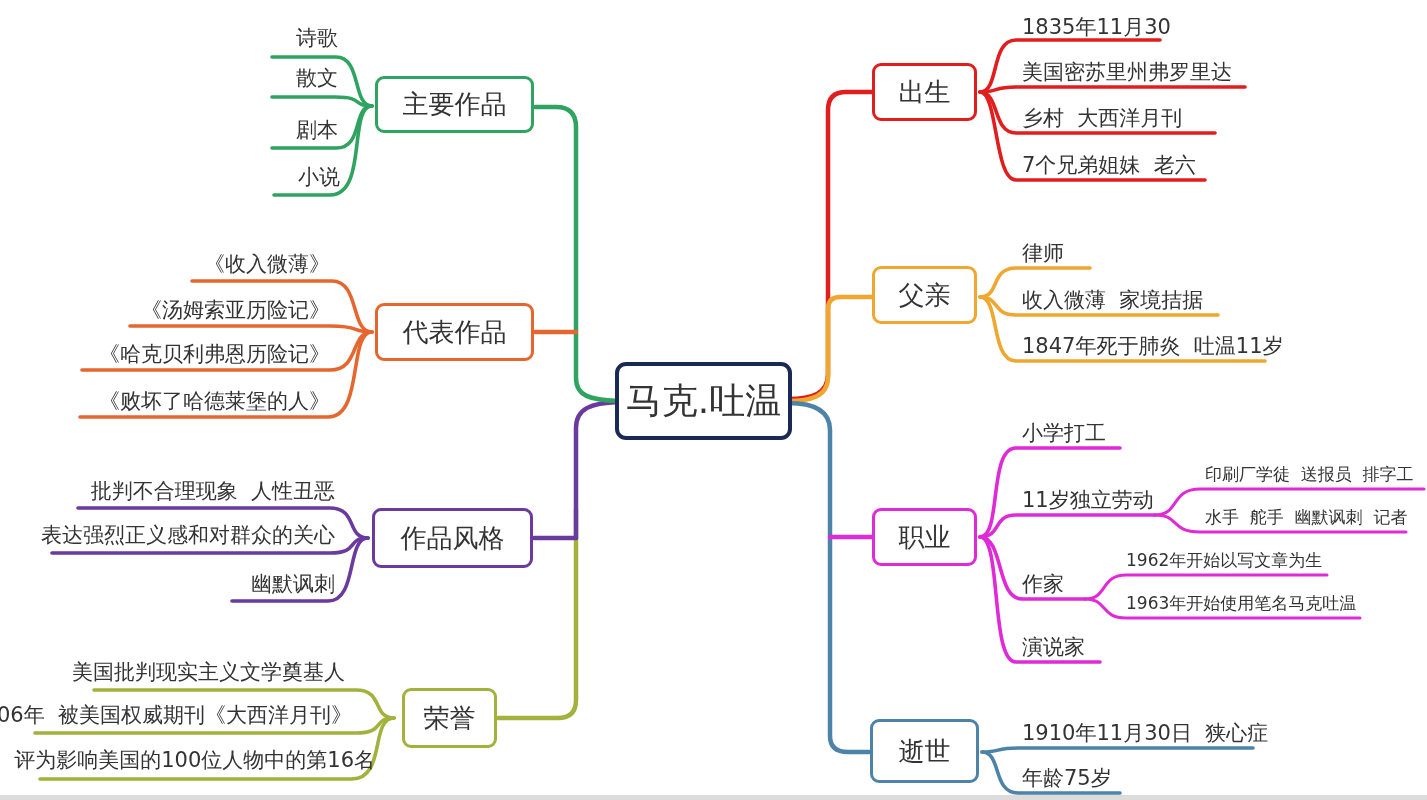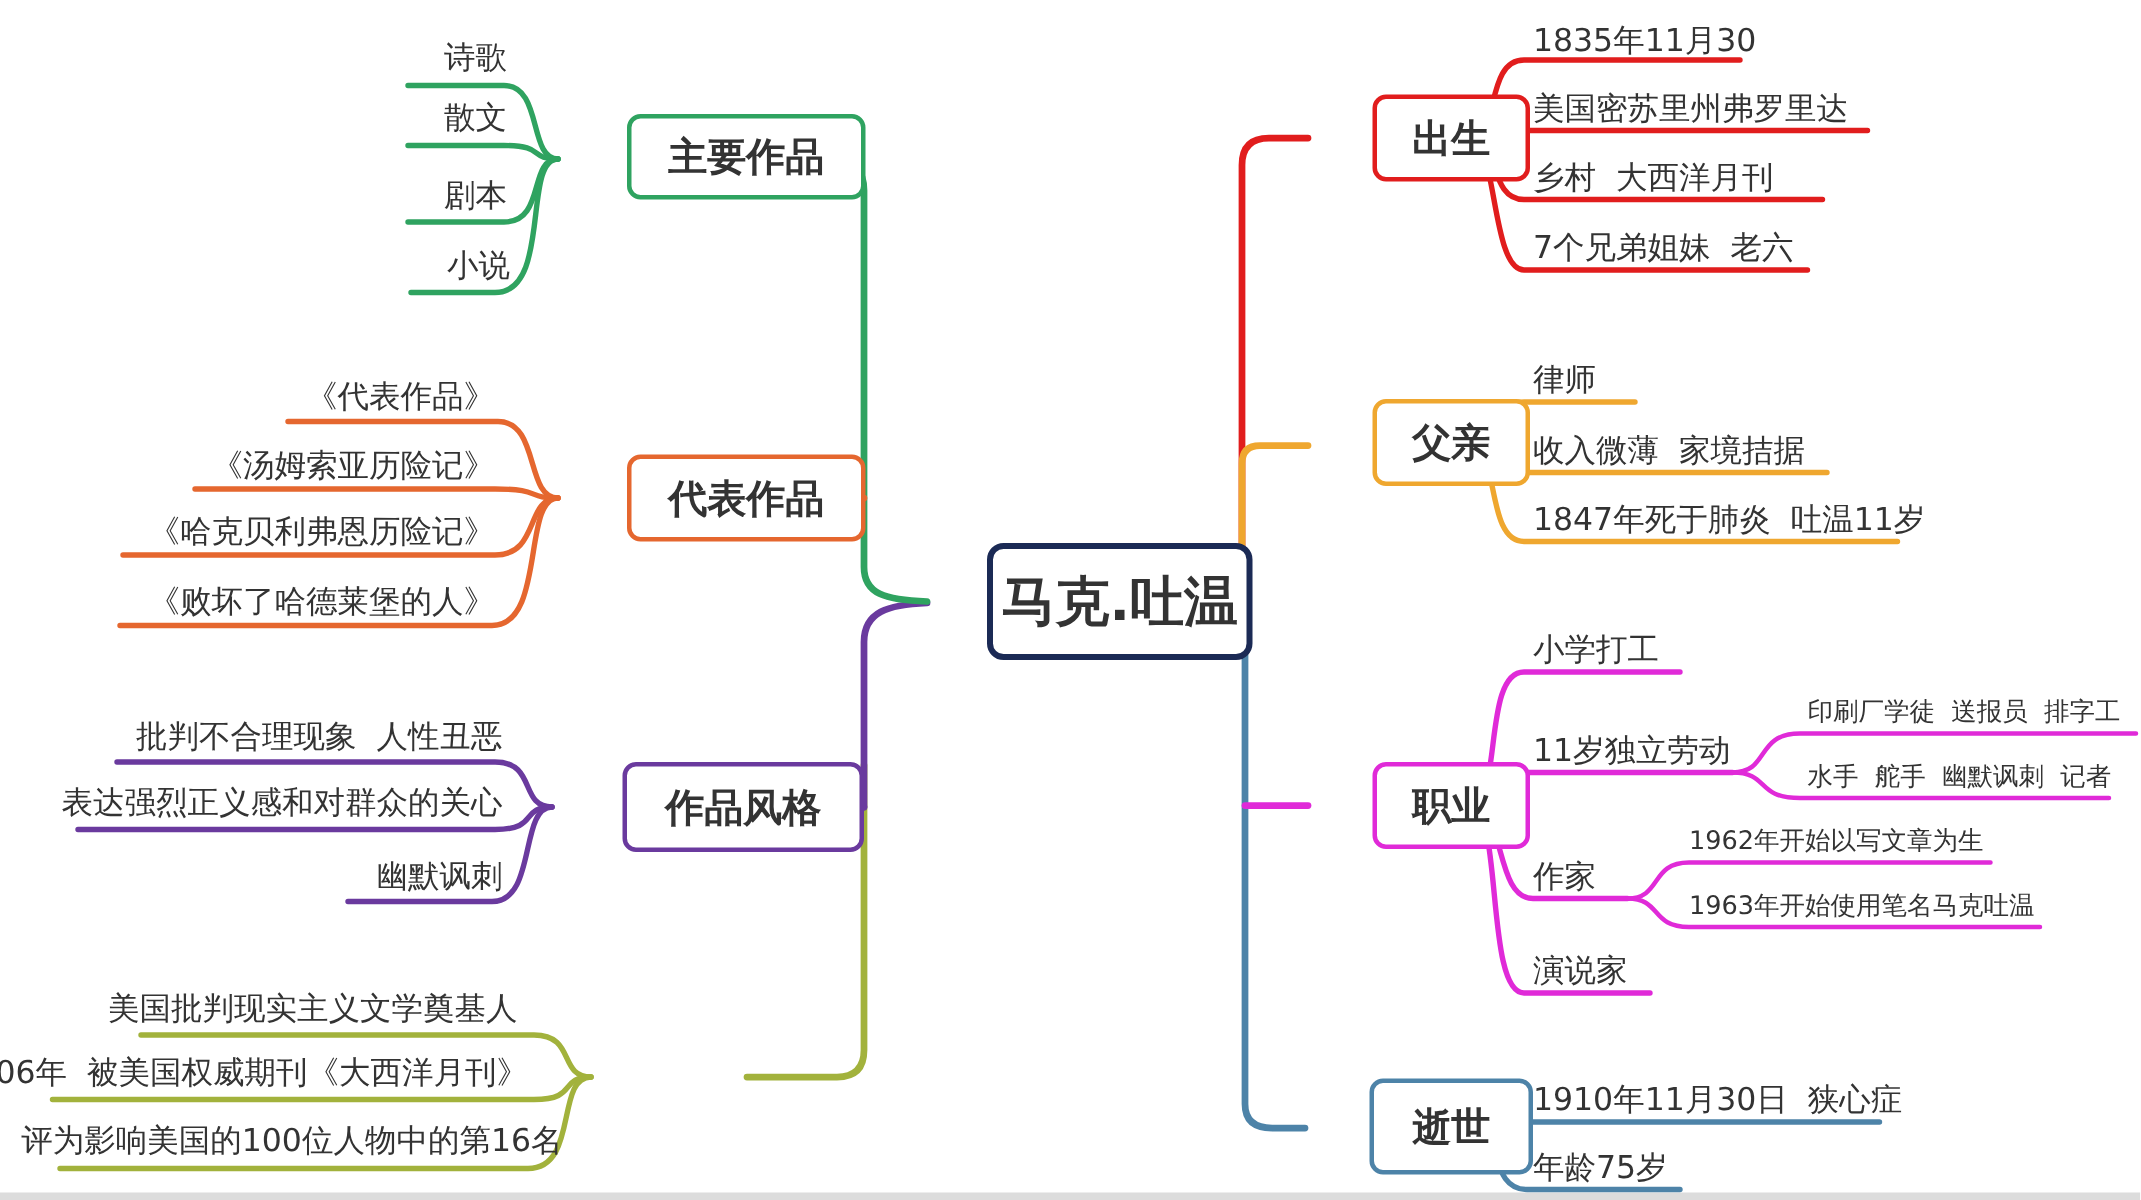--- a/index.html
+++ b/index.html
@@ -5,21 +5,21 @@
   html,body{margin:0;padding:0;background:#fdfdfd;}
   #stage{position:relative;width:1427px;height:800px;background:#ffffff;overflow:hidden;
          font-family:"DejaVu Sans","Liberation Sans",sans-serif;}
   #wires{position:absolute;left:0;top:0;z-index:1;}
   #wires path{fill:none;stroke-linecap:round;stroke-linejoin:round;}
   .w4{stroke-width:4.5px;} .w3{stroke-width:3.6px;} .w2{stroke-width:3px;}
   .s-green{stroke:#2fa360;} .s-orange{stroke:#e5672f;} .s-purple{stroke:#6a3a9e;}
   .s-olive{stroke:#a2b23c;} .s-red{stroke:#e11d1d;} .s-yellow{stroke:#efa72f;}
   .s-magenta{stroke:#e02ad8;} .s-blue{stroke:#4d83a8;}
   .node{position:absolute;z-index:3;background:#fff;border-radius:9px;display:flex;
-        align-items:center;justify-content:center;color:#333;font-weight:700;white-space:pre;margin-left:43px;}
+        align-items:center;justify-content:center;color:#333;font-weight:400;white-space:pre;}
   .b-navy{border:4px solid #1b2a55;border-radius:11px;}
   .b-green{border:3.5px solid #2fa360;} .b-orange{border:3.5px solid #e5672f;}
   .b-purple{border:3.5px solid #6a3a9e;} .b-olive{border:3.5px solid #a2b23c;}
   .b-red{border:3.5px solid #e11d1d;} .b-yellow{border:3.5px solid #efa72f;}
   .b-magenta{border:3.5px solid #e02ad8;} .b-blue{border:3.5px solid #4d83a8;}
   .lbl{position:absolute;z-index:2;color:#333;font-size:21px;font-weight:500;white-space:pre;}
   .sub{font-size:17px;}
   .edge-strip{position:absolute;left:0;bottom:0;width:100%;height:5px;background:#dcdcdc;z-index:0;}
 </style>
 </head>
@@ -93,32 +93,33 @@
       <path class="s-magenta w2" d="M 1085,599 C 1108,599 1100,618 1126,618 L 1360,618"></path>
       <path class="s-magenta w3" d="M 980,537 C 1002,537 990,662 1016,662 L 1100,662"></path>
     </g>
   </svg>
 
   <div class="node b-navy" style="left:615px;top:362px;width:169px;height:70px;font-size:36px">马克.吐温</div>
 
   <div class="node b-green" style="left:375px;top:76px;width:153px;height:51px;font-size:26px">主要作品</div>
   <div class="node b-orange" style="left:375px;top:303px;width:153px;height:52px;font-size:26px">代表作品</div>
   <div class="node b-purple" style="left:372px;top:508px;width:155px;height:54px;font-size:26px">作品风格</div>
+  <div class="node b-olive" style="left:402px;top:688px;width:89px;height:54px;font-size:26px">荣誉</div>
 
   <div class="node b-red" style="left:872px;top:63px;width:99px;height:52px;font-size:26px">出生</div>
   <div class="node b-magenta" style="left:872px;top:508px;width:99px;height:52px;font-size:26px">职业</div>
   <div class="node b-yellow" style="left:872px;top:266px;width:99px;height:52px;font-size:26px">父亲</div>
   <div class="node b-blue" style="left:870px;top:719px;width:103px;height:58px;font-size:26px">逝世</div>
 
   <div class="lbl" style="right:1089px;top:24px">诗歌</div>
   <div class="lbl" style="right:1089px;top:64px">散文</div>
   <div class="lbl" style="right:1089px;top:116px">剧本</div>
   <div class="lbl" style="right:1087px;top:163px">小说</div>
 
-  <div class="lbl" style="right:1097px;top:250px">《代表作品》</div>
+  <div class="lbl" style="right:1097px;top:250px">《收入微薄》</div>
   <div class="lbl" style="right:1097px;top:296px">《汤姆索亚历险记》</div>
   <div class="lbl" style="right:1097px;top:340px">《哈克贝利弗恩历险记》</div>
   <div class="lbl" style="right:1097px;top:387px">《败坏了哈德莱堡的人》</div>
 
   <div class="lbl" style="right:1092px;top:477px">批判不合理现象  人性丑恶</div>
   <div class="lbl" style="right:1092px;top:521px">表达强烈正义感和对群众的关心</div>
   <div class="lbl" style="right:1092px;top:570px">幽默讽刺</div>
 
   <div class="lbl" style="right:1082px;top:658px">美国批判现实主义文学奠基人</div>
   <div class="lbl" style="right:1075px;top:701px">2006年  被美国权威期刊《大西洋月刊》</div>

